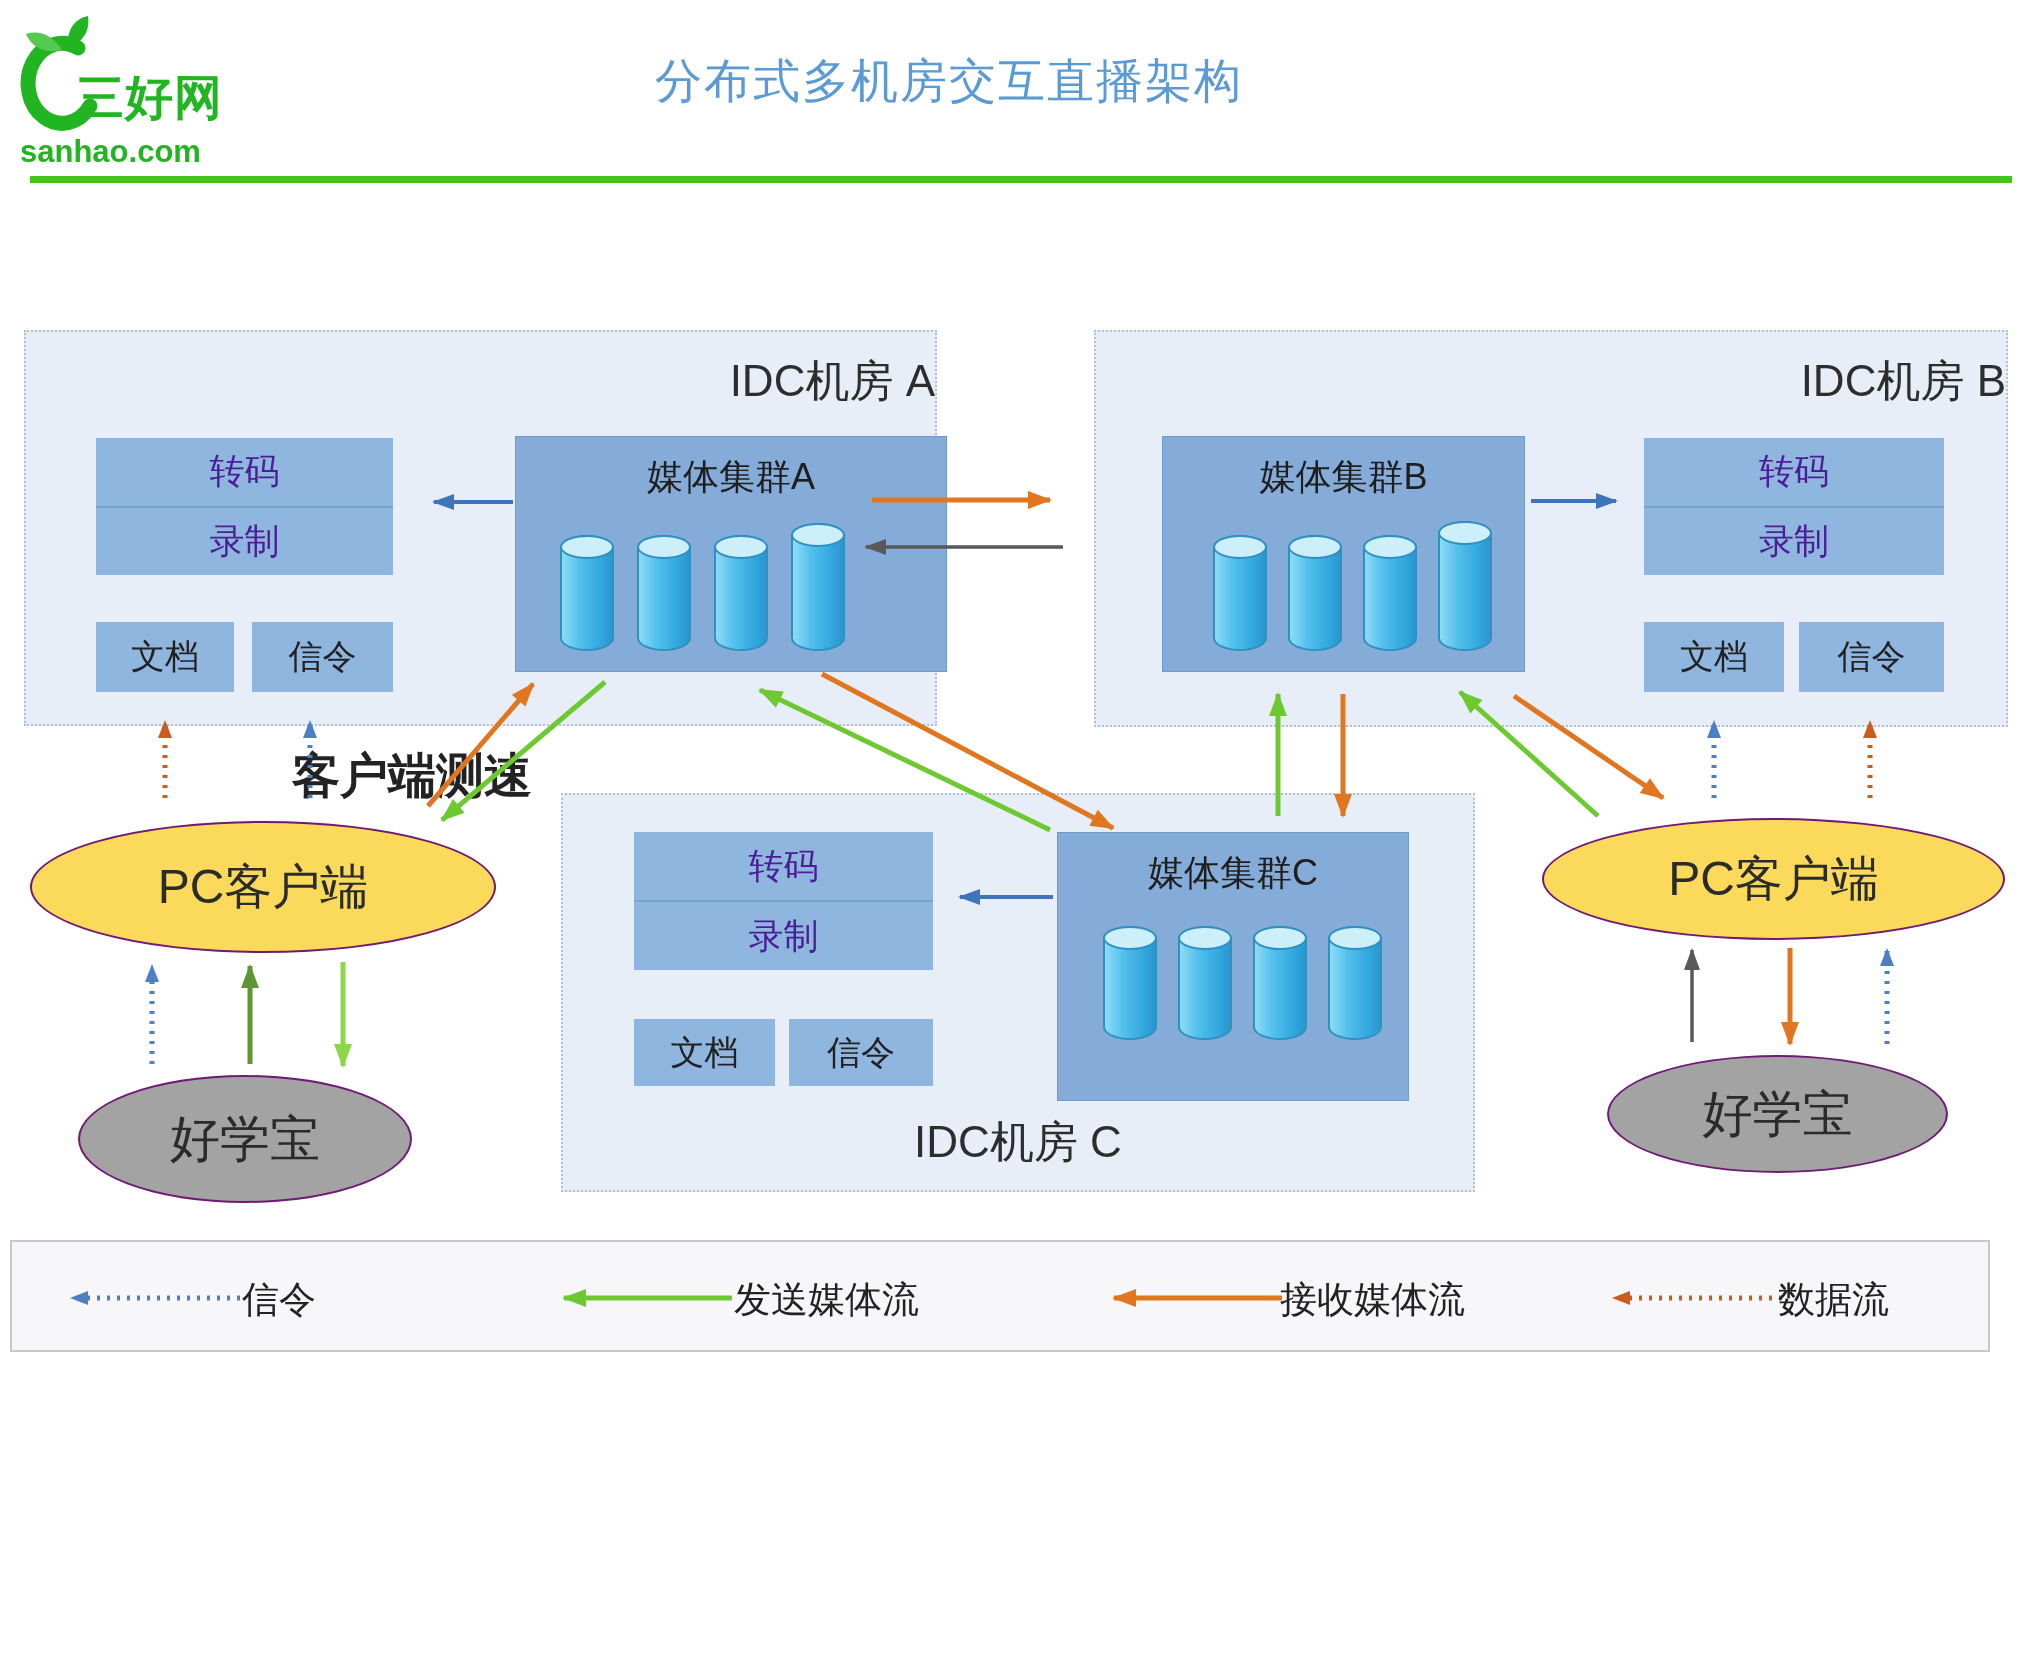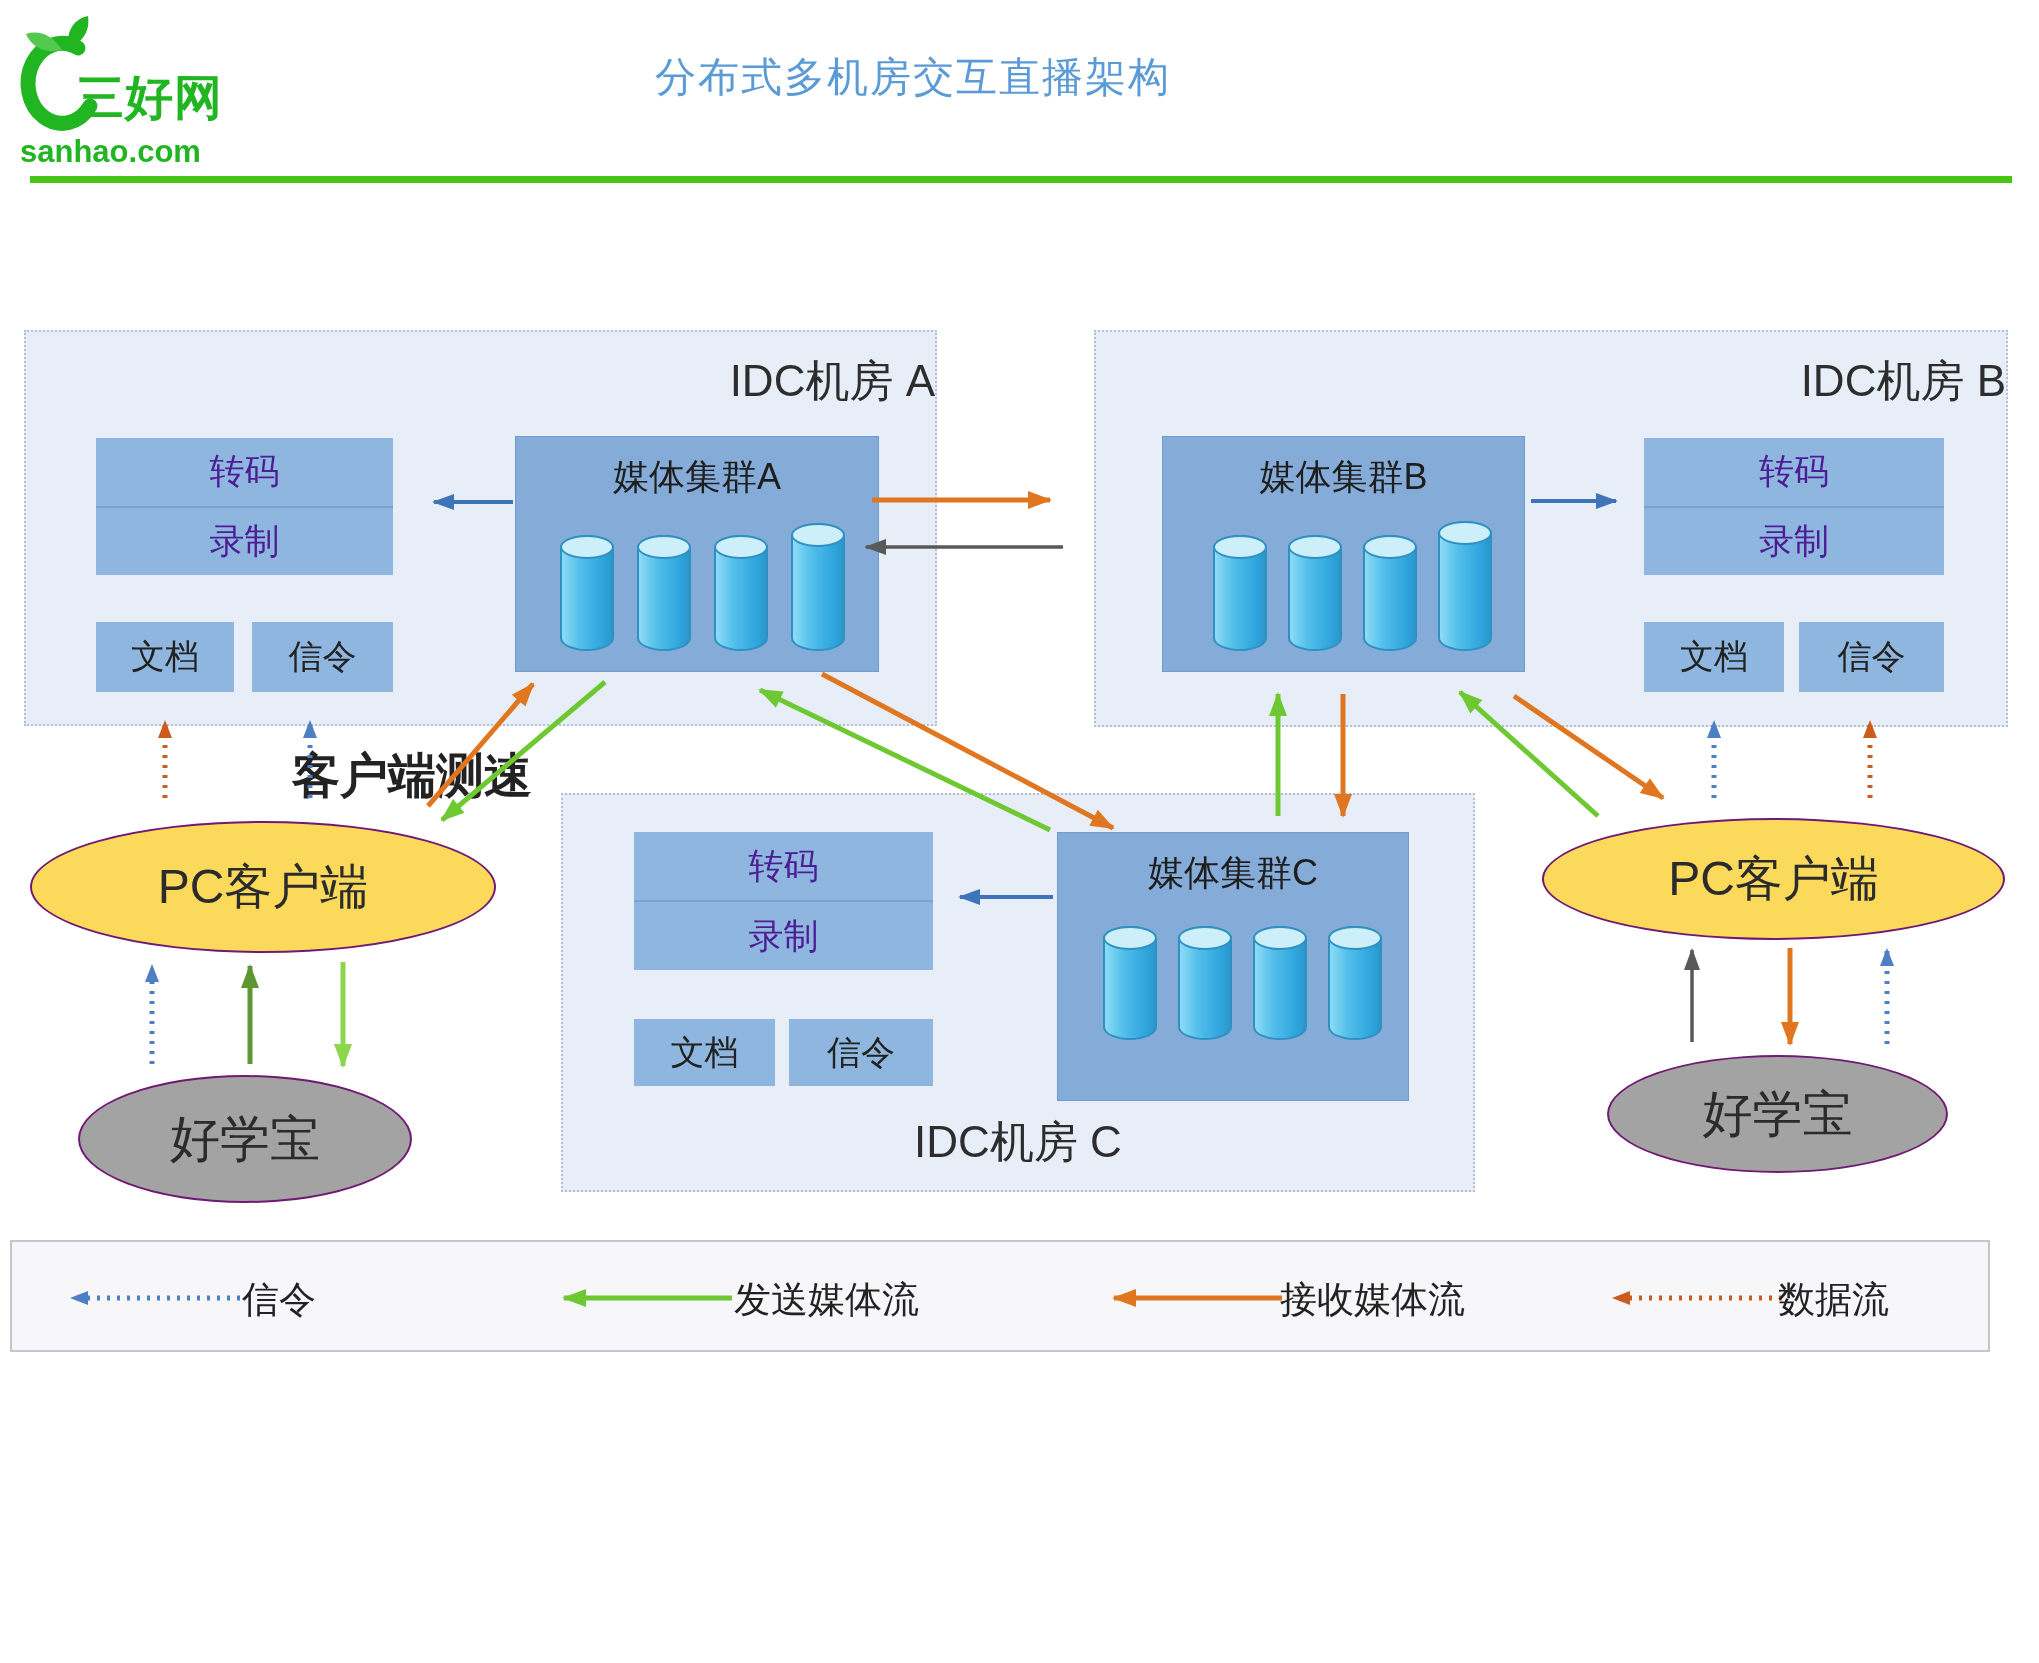--- a/index.html
+++ b/index.html
@@ -4,21 +4,21 @@
 <style>
   html,body{margin:0;padding:0;background:#fff;}
   #stage{
     position:relative;width:2039px;height:1663px;background:#ffffff;overflow:hidden;
     font-family:"Liberation Sans","DejaVu Sans",sans-serif;color:#2b2b2b;
   }
   
   #logo-icon{position:absolute;left:16px;top:14px;width:96px;height:126px;}
   #logo-name{position:absolute;left:76px;top:66px;font-size:48px;font-weight:bold;color:#21B522;letter-spacing:1px;}
   #logo-domain{position:absolute;left:20px;top:134px;font-size:31px;font-weight:bold;color:#21B522;}
-  #page-title{position:absolute;left:655px;top:50px;font-size:41px;color:#5B9BD5;letter-spacing:2px;}
+  #page-title{position:absolute;left:655px;top:50px;font-size:47px;color:#5B9BD5;letter-spacing:2px;}
   #divider{position:absolute;left:30px;top:176px;width:1982px;height:7px;background:#46C614;}
   
   .panel{position:absolute;background:#E8EEF7;border:2px dotted #b3c0d4;box-sizing:border-box;}
   #panel-a{left:24px;top:330px;width:913px;height:396px;}
   #panel-b{left:1094px;top:330px;width:914px;height:397px;}
   #panel-c{left:561px;top:793px;width:914px;height:399px;}
   .room-label{position:absolute;left:0;width:100%;text-align:center;font-size:44px;color:#2d2d2d;}
   #panel-a .room-label,#panel-b .room-label{top:20px;text-align:right;}
   #panel-c .room-label{top:318px;}
   
@@ -30,21 +30,21 @@
   #tc{left:71px;top:37px;width:299px;height:138px;}
   .small-box{position:absolute;background:#8FB6DF;display:flex;align-items:center;justify-content:center;font-size:34px;color:#222;}
   #doc-a{left:70px;top:290px;width:138px;height:70px;}
   #sig-a{left:226px;top:290px;width:141px;height:70px;}
   #doc-b{left:548px;top:290px;width:140px;height:70px;}
   #sig-b{left:703px;top:290px;width:145px;height:70px;}
   #doc-c{left:71px;top:224px;width:141px;height:67px;}
   #sig-c{left:226px;top:224px;width:144px;height:67px;}
   
   .cluster{position:absolute;background:#85ACD8;border:1px solid #6f9ccb;box-sizing:border-box;}
-  #clu-a{left:489px;top:104px;width:364px;height:236px;}
+  #clu-a{left:489px;top:104px;width:432px;height:236px;}
   #clu-b{left:66px;top:104px;width:363px;height:236px;}
   #clu-c{left:494px;top:37px;width:352px;height:269px;}
   .cluster-title{position:absolute;top:16px;left:0;width:100%;text-align:center;font-size:36px;color:#1e1e1e;}
   .cyl{position:absolute;width:54px;border-radius:27px/13px;box-sizing:border-box;
        background:linear-gradient(90deg,#8edcf5 0%,#54c0ec 35%,#2fa6dd 80%,#2b97cd 100%);
        border:2px solid #2F90C2;}
   .cyl::before{content:"";position:absolute;left:-2px;top:-2px;width:calc(100% + 4px);height:24px;border-radius:50%;
        background:#CDEFFA;border:2px solid #2F90C2;box-sizing:border-box;}
   #clu-a .c1{left:44px;top:98px;height:116px;}  #clu-a .c2{left:121px;top:98px;height:116px;}
   #clu-a .c3{left:198px;top:98px;height:116px;} #clu-a .c4{left:275px;top:86px;height:128px;}

